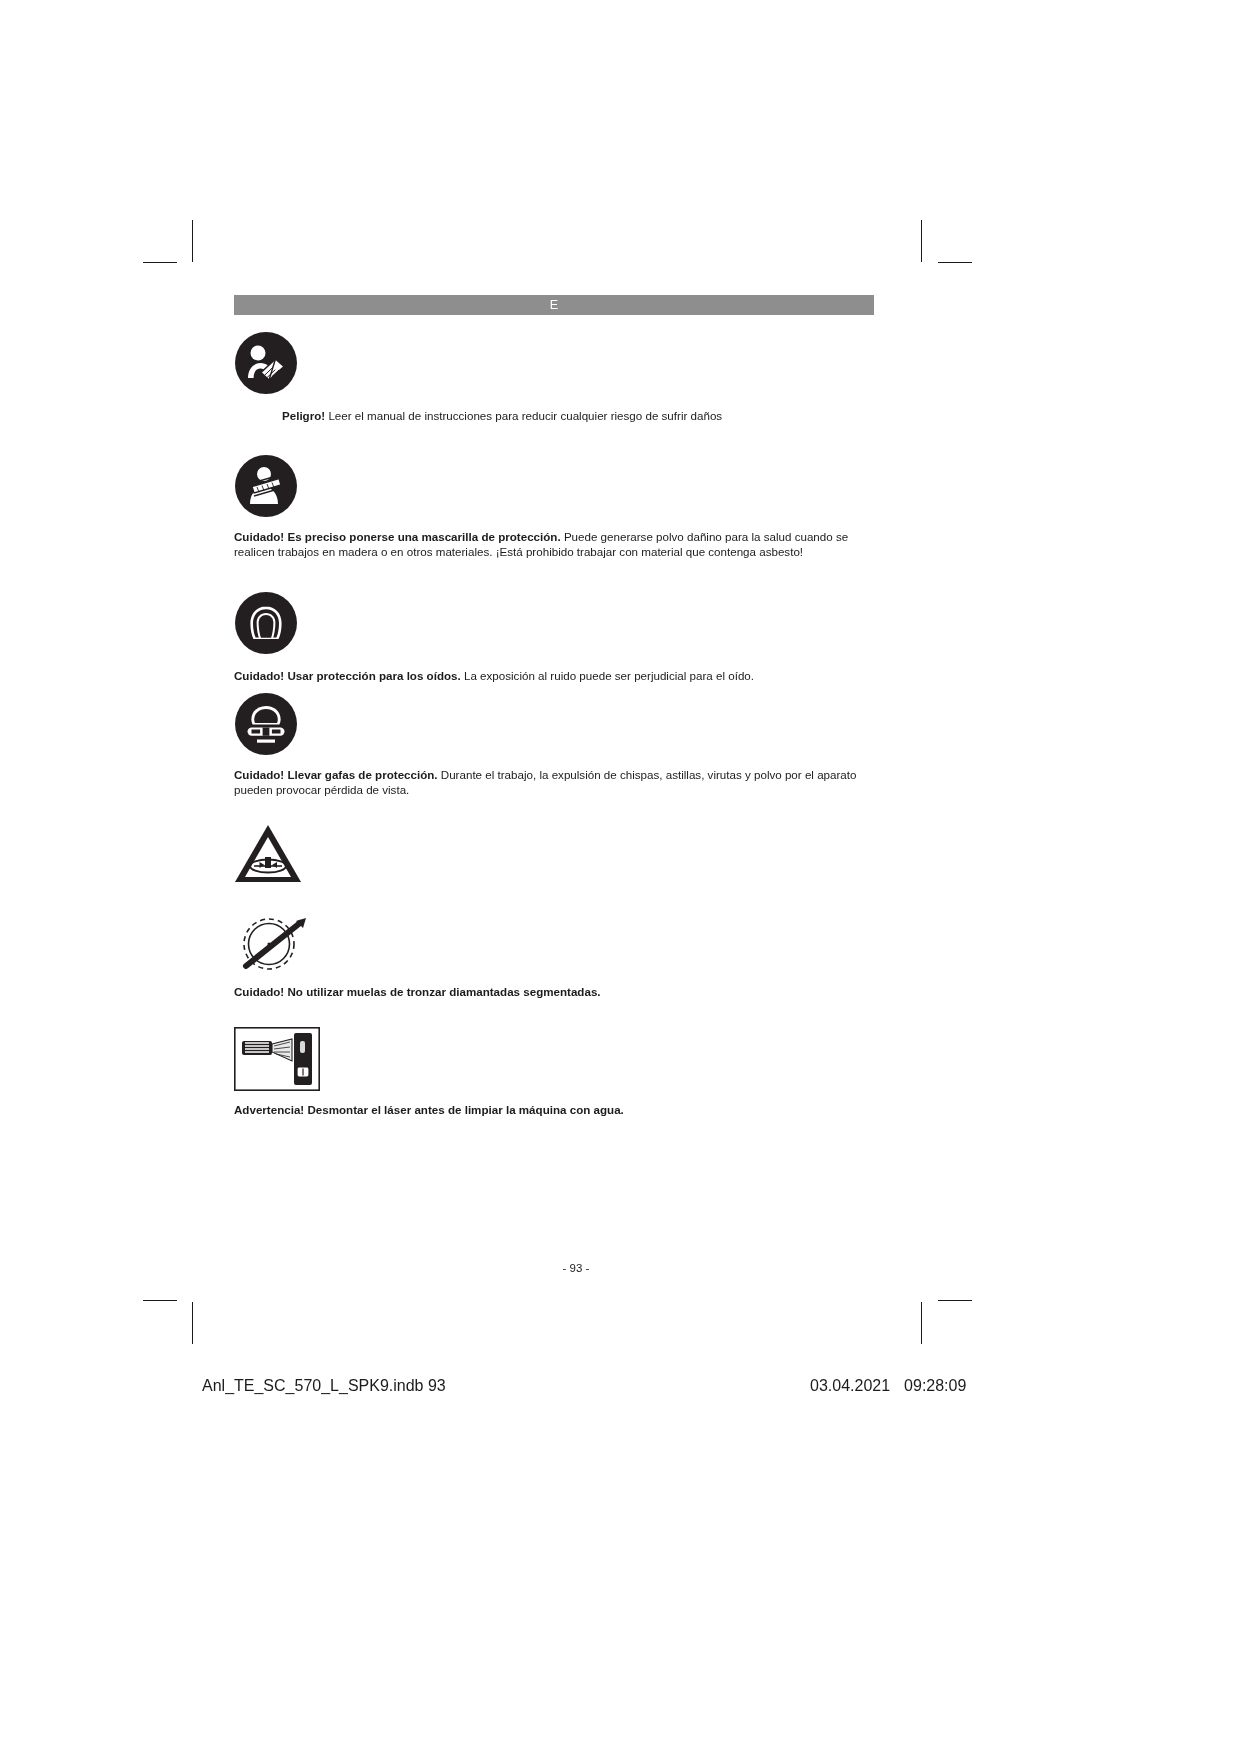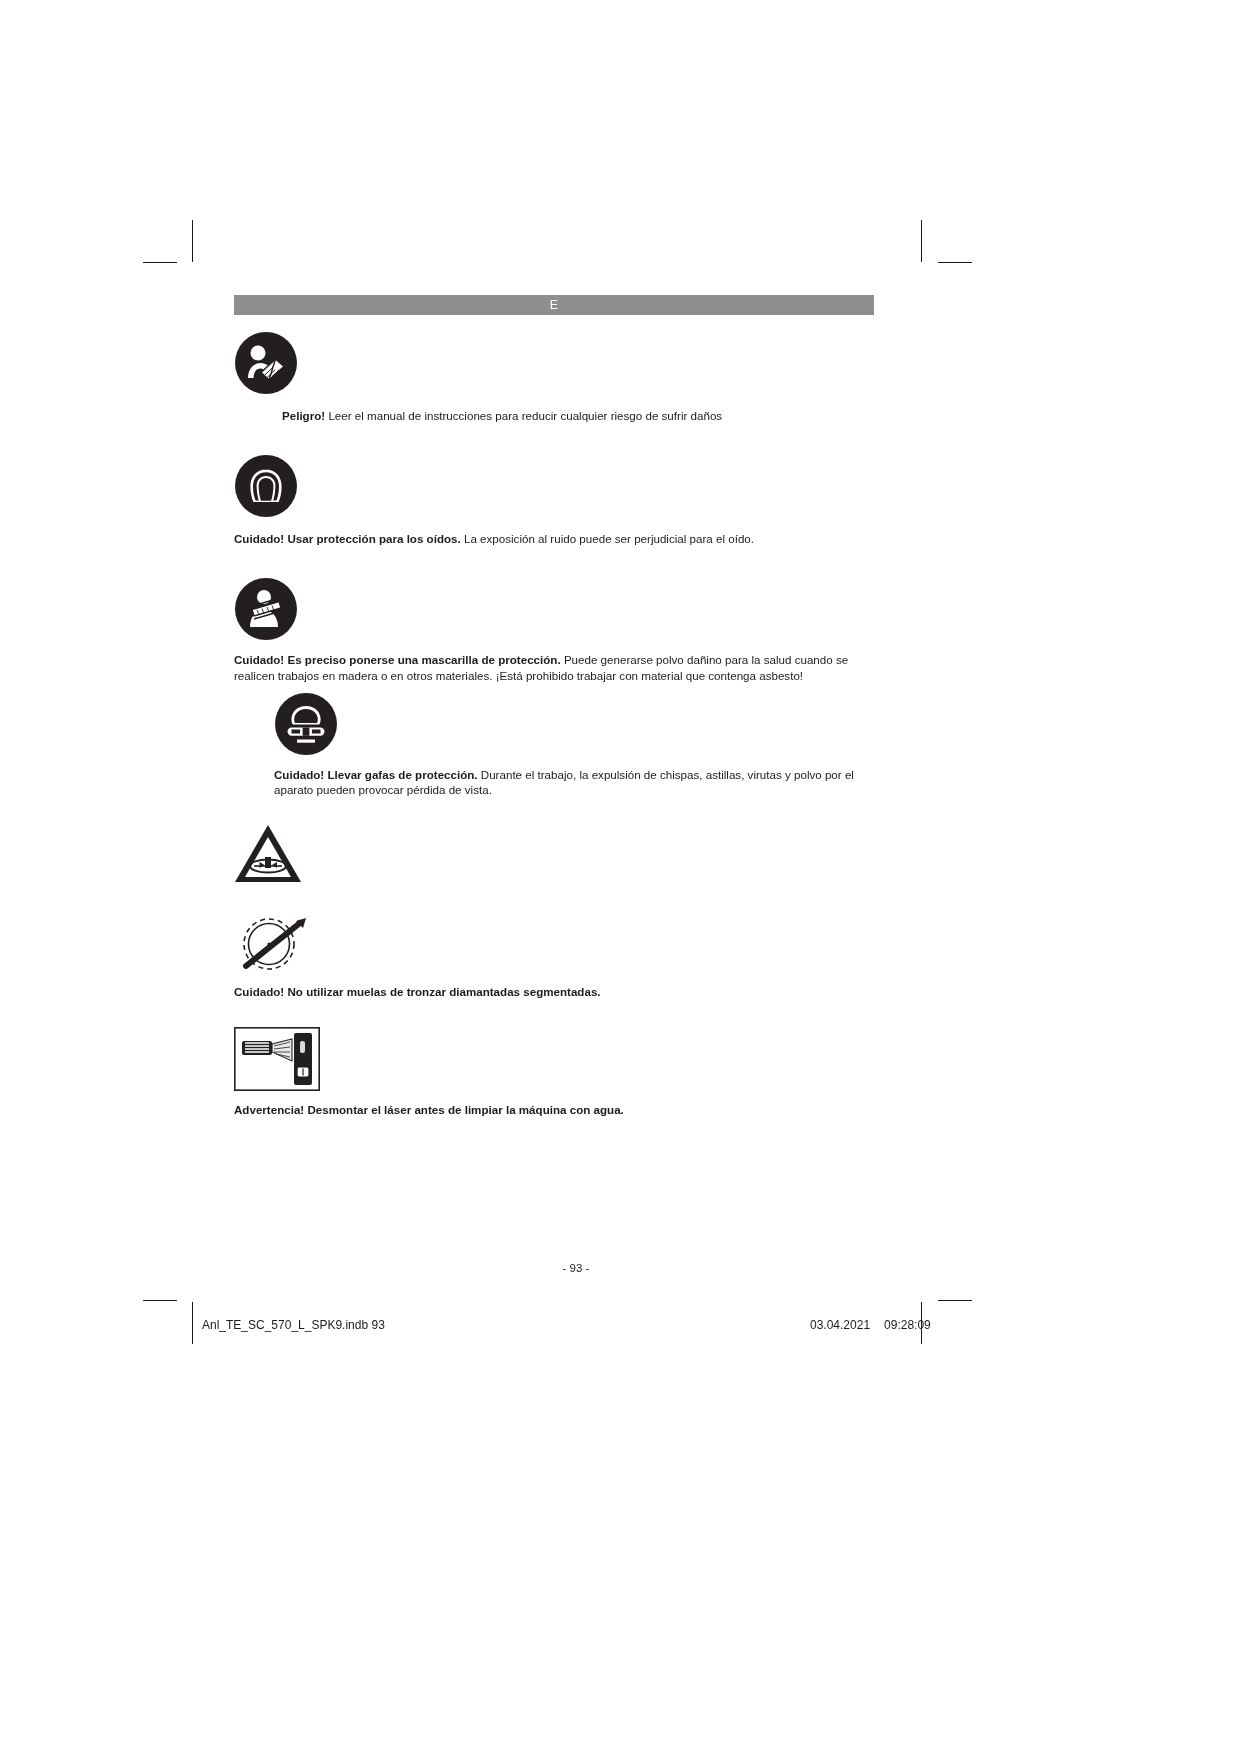--- a/index.html
+++ b/index.html
@@ -68,22 +68,22 @@
     position: absolute;
     left: 0;
     top: 1262px;
     width: 1152px;
     text-align: center;
     font-size: 11.5px;
     color: #1c1c1c;
   }
   .footline {
     position: absolute;
-    top: 1318px;
-    font-size: 12px;
+    top: 1377px;
+    font-size: 16px;
     color: #1c1c1c;
   }
   .foot-left { left: 202px; }
   .foot-right { left: 810px; }
   .foot-right .gap { display: inline-block; width: 14px; }
 </style>
 </head>
 <body>
 
 <div class="cropmark cm-v" style="left:192px; top:220px;"></div>
@@ -116,49 +116,49 @@
     </span>
     <p class="cap" style="margin-top:13px;padding-left:48px;">
       <b>Peligro!</b><span> Leer el manual de instrucciones para reducir cualquier riesgo de sufrir daños</span>
     </p>
   </div>
 
   <div class="block" style="margin-top:31px;">
     <span class="icon-wrap">
       <svg class="sym" width="64" height="64" viewBox="0 0 64 64" aria-hidden="true">
         <circle cx="32" cy="32" r="31" fill="#231f20"></circle>
-        <path d="M32 15.5c-9.2 0-15.6 6.8-15.6 16.8 0 6.6 1.2 11.8 3 15.6h25.2c1.8-3.8 3-9 3-15.6 0-10-6.4-16.8-15.6-16.8z" fill="#ffffff"></path>
-        <path d="M32 18.2c-7.6 0-13 5.6-13 14.1 0 6 1.1 10.8 2.6 14.2h20.8c1.5-3.4 2.6-8.2 2.6-14.2 0-8.5-5.4-14.1-13-14.1z" fill="#231f20"></path>
-        <path d="M22.6 31.5c0-5.6 4.1-9.6 9.4-9.6s9.4 4 9.4 9.6c0 5.5-1 12.2-2.6 16.4H25.2c-1.6-4.2-2.6-10.9-2.6-16.4z" fill="#ffffff"></path>
-        <path d="M24.6 31.8c0-4.6 3.2-7.8 7.4-7.8s7.4 3.2 7.4 7.8c0 4.8-0.9 11-2.3 15H26.9c-1.4-4-2.3-10.2-2.3-15z" fill="#231f20"></path>
-      </svg>
-    </span>
-    <p class="cap" style="margin-top:13px;">
-      <b>Cuidado! Usar protección para los oídos.</b><span> La exposición al ruido puede ser perjudicial para el oído.</span>
-    </p>
-  </div>
-
-  <div class="block" style="margin-top:31px;">
-    <span class="icon-wrap">
-      <svg class="sym" width="64" height="64" viewBox="0 0 64 64" aria-hidden="true">
-        <circle cx="32" cy="32" r="31" fill="#231f20"></circle>
         <circle cx="30" cy="20" r="7" fill="#ffffff"></circle>
         <path d="M16 50c0-10 6-17 14-17s14 7 14 17z" fill="#ffffff"></path>
         <path d="M18 32.5 L45 24.5 L47 31 L20 39 Z" fill="#ffffff" stroke="#231f20" stroke-width="1.4"></path>
         <path d="M18.5 29 L46 21" fill="none" stroke="#231f20" stroke-width="1.5"></path>
         <path d="M20 42 L47.5 34" fill="none" stroke="#231f20" stroke-width="1.5"></path>
         <path d="M23 33 L25 38.2 M28 31.5 L30 36.7 M33 30 L35 35.2 M38 28.5 L40 33.7" stroke="#231f20" stroke-width="0.9"></path>
       </svg>
     </span>
     <p class="cap" style="margin-top:11px;">
       <b>Cuidado! Es preciso ponerse una mascarilla de protección.</b><span> Puede generarse polvo dañino para la salud cuando se realicen trabajos en madera o en otros materiales. ¡Está prohibido trabajar con material que contenga asbesto!</span>
     </p>
   </div>
 
-  <div class="block" style="margin-top:9px;margin-left:40px;">
+  <div class="block" style="margin-top:31px;">
+    <span class="icon-wrap">
+      <svg class="sym" width="64" height="64" viewBox="0 0 64 64" aria-hidden="true">
+        <circle cx="32" cy="32" r="31" fill="#231f20"></circle>
+        <path d="M32 15.5c-9.2 0-15.6 6.8-15.6 16.8 0 6.6 1.2 11.8 3 15.6h25.2c1.8-3.8 3-9 3-15.6 0-10-6.4-16.8-15.6-16.8z" fill="#ffffff"></path>
+        <path d="M32 18.2c-7.6 0-13 5.6-13 14.1 0 6 1.1 10.8 2.6 14.2h20.8c1.5-3.4 2.6-8.2 2.6-14.2 0-8.5-5.4-14.1-13-14.1z" fill="#231f20"></path>
+        <path d="M22.6 31.5c0-5.6 4.1-9.6 9.4-9.6s9.4 4 9.4 9.6c0 5.5-1 12.2-2.6 16.4H25.2c-1.6-4.2-2.6-10.9-2.6-16.4z" fill="#ffffff"></path>
+        <path d="M24.6 31.8c0-4.6 3.2-7.8 7.4-7.8s7.4 3.2 7.4 7.8c0 4.8-0.9 11-2.3 15H26.9c-1.4-4-2.3-10.2-2.3-15z" fill="#231f20"></path>
+      </svg>
+    </span>
+    <p class="cap" style="margin-top:13px;">
+      <b>Cuidado! Usar protección para los oídos.</b><span> La exposición al ruido puede ser perjudicial para el oído.</span>
+    </p>
+  </div>
+
+  <div class="block" style="margin-top:9px;">
     <span class="icon-wrap">
       <svg class="sym" width="64" height="64" viewBox="0 0 64 64" aria-hidden="true">
         <circle cx="32" cy="32" r="31" fill="#231f20"></circle>
         <path d="M32 14c-8.4 0-14.6 5.6-14.6 13.2 0 2.2.5 4 1.3 5.3h26.6c.8-1.3 1.3-3.1 1.3-5.3C46.6 19.6 40.4 14 32 14z" fill="#ffffff"></path>
         <path d="M32 17c-6.8 0-11.8 4.4-11.8 10.4 0 1.5.3 2.7.8 3.6h22c.5-.9.8-2.1.8-3.6C43.8 21.4 38.8 17 32 17z" fill="#231f20"></path>
         <rect x="13.5" y="35.4" width="37" height="8.4" rx="4.2" fill="#ffffff"></rect>
         <path d="M28.6 35.4h6.8v8.4h-6.8z" fill="#231f20"></path>
         <path d="M17.5 37.6h8.6v4h-8.6z M37.9 37.6h8.6v4h-8.6z" fill="#231f20"></path>
         <path d="M23 47.5h18v3.2H23z" fill="#ffffff"></path>
       </svg>

